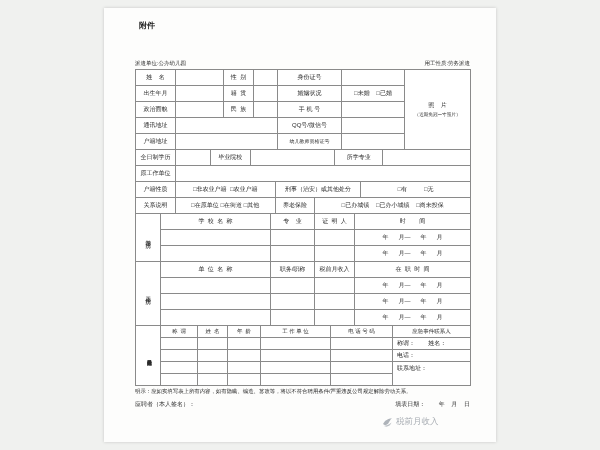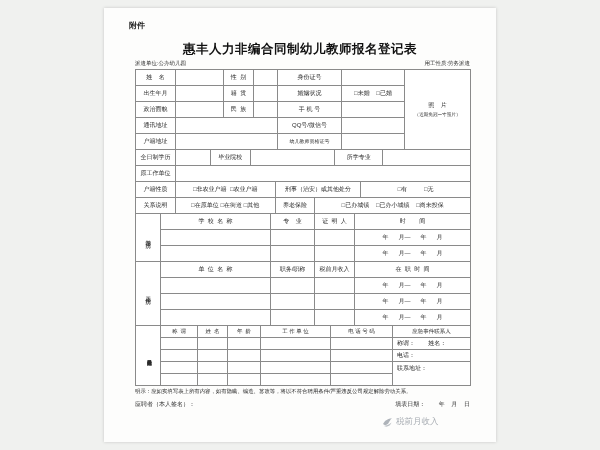--- a/index.html
+++ b/index.html
@@ -1,20 +1,20 @@
 <!DOCTYPE html>
 <html><head>
 <meta charset="utf-8">
 <style>
   *{margin:0;padding:0;box-sizing:border-box}
   html,body{width:600px;height:450px}
   body{background:#eef0ee;font-family:"Liberation Sans","DejaVu Sans",sans-serif}
   .stage{position:relative;width:600px;height:450px;background:#f0f1ef;overflow:hidden}
   .page{position:absolute;left:104px;top:8px;width:392px;height:434px;background:#fdfdfc;box-shadow:0 0 3px rgba(0,0,0,.18)}
-  .attach{position:absolute;left:25px;top:12px;font-size:8px;font-weight:bold;color:#1c1c1c}
+  .attach{position:absolute;left:35px;top:12px;font-size:8px;font-weight:bold;color:#1c1c1c}
   .title{position:absolute;left:26px;top:33px;width:340px;text-align:center;font-size:12.5px;font-weight:bold;color:#101010;letter-spacing:.5px}
   .subhead{position:absolute;left:31px;top:52px;width:335px;display:flex;justify-content:space-between;font-size:5.5px;color:#333}
   .tbl{position:absolute;left:31px;top:61px;width:336px;border-left:1px solid #8a8a8a;border-top:1px solid #8a8a8a;background:#fff}
   .row{display:flex}
   .c{border-right:1px solid #8a8a8a;border-bottom:1px solid #8a8a8a;display:flex;align-items:center;justify-content:center;font-size:6px;color:#2a2a2a;white-space:pre;overflow:hidden;line-height:1.1}
   .h16{height:16px}.h12{height:12px}
   .left{justify-content:flex-start;padding-left:4px}
   .photo{flex-direction:column;justify-content:center;gap:3px}
   .photo .cap{font-size:4.6px;color:#2a2a2a}
   .vlab{writing-mode:vertical-rl;text-orientation:upright;font-size:5.5px;letter-spacing:1px;line-height:1}
@@ -25,21 +25,20 @@
   .logo svg{display:block}
   .col{display:flex;flex-direction:column}
 </style>
 </head>
 <body>
 
 <div class="stage">
   <div class="page">
 
     <div class="attach">附件</div>
-    <div class="title">惠丰人力非编合同制幼儿教师报名登记表</div>
     <div class="subhead">
       <span>派遣单位:公办幼儿园</span>
       <span>用工性质:劳务派遣</span>
     </div>
 
     <div class="tbl">
 
       <div class="row">
         <div class="col" style="width:269px">
           <div class="row h16">

